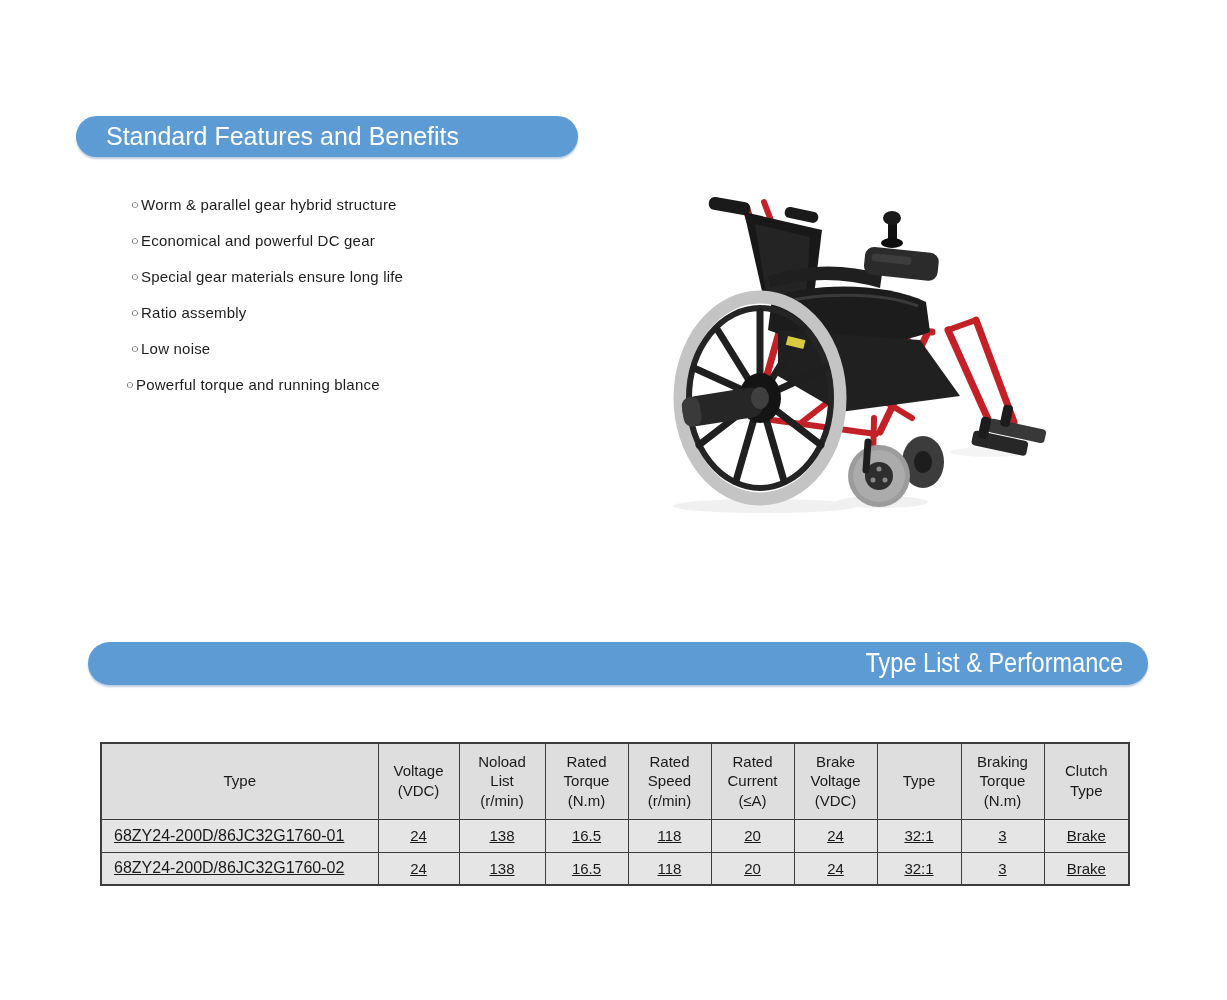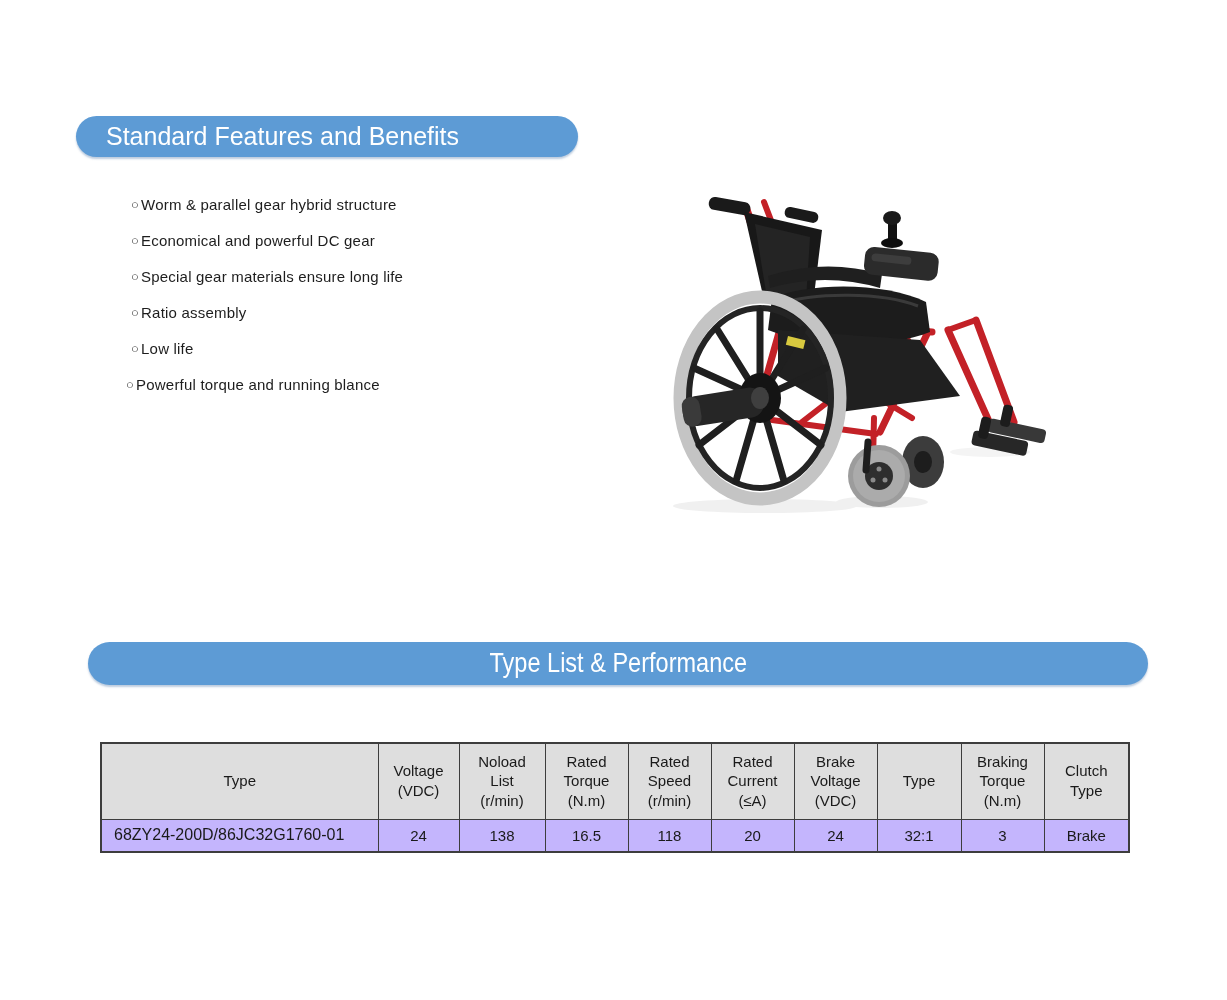--- a/index.html
+++ b/index.html
@@ -11,21 +11,21 @@
   .banner {
     position:absolute; background:#5d9bd5; color:#ffffff;
     border-radius:22px; box-shadow:0 2px 2px rgba(110,145,185,0.45);
   }
   .banner-features {
     left:76px; top:116px; width:502px; height:41px;
     font-size:25px; line-height:40px; padding-left:30px;
   }
   .banner-performance {
     left:88px; top:642px; width:1060px; height:43px;
-    font-size:28px; line-height:42px; text-align:center;text-decoration:underline;
+    font-size:28px; line-height:42px; text-align:right;text-decoration:underline;
   }
   .banner-performance .condensed {
     display:inline-block; transform:scaleX(0.84); transform-origin:center;
   }
 
   
   .features { position:absolute; left:131px; top:186px; list-style:none; }
   .features li {
     height:36px; display:flex; align-items:center;
     font-size:15px; color:#1d1d1d; letter-spacing:0.2px;
@@ -42,21 +42,21 @@
     border-collapse:collapse; table-layout:fixed;
     font-size:15px; color:#1a1a1a; border:2px solid #3d3d3d;
   }
   table.perf th, table.perf td {
     border:1px solid #3d3d3d; text-align:center; vertical-align:middle;
   }
   table.perf thead th {
     background:#dedede; font-weight:normal; height:76px;
     white-space:pre-line; line-height:1.32; font-size:15px;
   }
-  table.perf tbody td { height:33px; background:#c4b5fd; font-size:15px; }
+  table.perf tbody td { height:33px; background:#e5e5e5; font-size:15px;text-decoration:underline; }
   table.perf tbody td.type-cell { text-align:left; padding-left:12px; font-size:16px; }
 </style>
 </head>
 <body>
 
 <div class="page">
 
   <div class="banner banner-features">
     <span>Standard Features and Benefits</span>
   </div>
@@ -73,21 +73,21 @@
     <li>
       <span class="bullet">○</span>
       <span>Special gear materials ensure long life</span>
     </li>
     <li>
       <span class="bullet">○</span>
       <span>Ratio assembly</span>
     </li>
     <li>
       <span class="bullet">○</span>
-      <span>Low life</span>
+      <span>Low noise</span>
     </li>
     <li class="outdent">
       <span class="bullet">○</span>
       <span>Powerful torque and running blance</span>
     </li>
   </ul>
 
   <div class="wheelchair">
     <svg viewBox="0 0 400 340" width="400" height="340">
 
@@ -228,16 +228,28 @@
         <td>24</td>
         <td>138</td>
         <td>16.5</td>
         <td>118</td>
         <td>20</td>
         <td>24</td>
         <td>32:1</td>
         <td>3</td>
         <td>Brake</td>
       </tr>
+      <tr>
+        <td class="type-cell">68ZY24-200D/86JC32G1760-02</td>
+        <td>24</td>
+        <td>138</td>
+        <td>16.5</td>
+        <td>118</td>
+        <td>20</td>
+        <td>24</td>
+        <td>32:1</td>
+        <td>3</td>
+        <td>Brake</td>
+      </tr>
     </tbody>
   </table>
 
 </div>
 
 </body></html>

